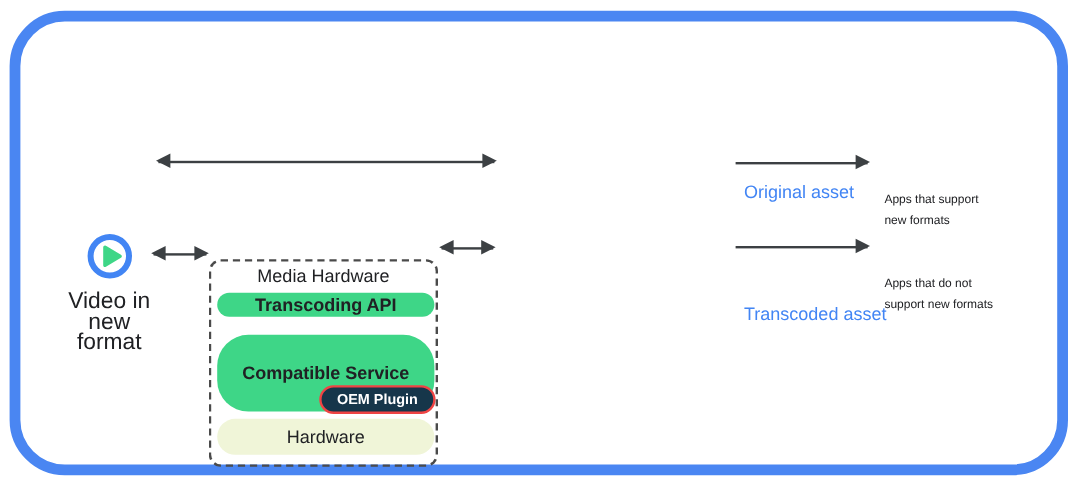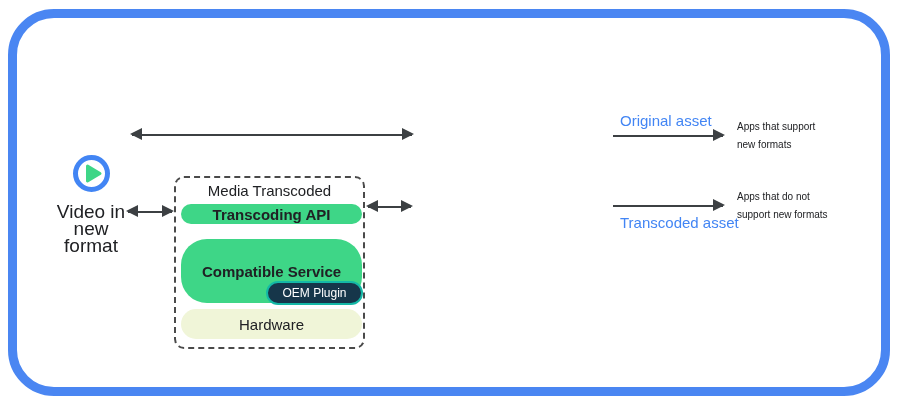--- a/index.html
+++ b/index.html
@@ -11,40 +11,40 @@
     --navy:#16364a;
     --arrow-gray:#3c4043;
     --text-dark:#202124;
   }
   html,body{margin:0;padding:0;background:#fff;}
   body{font-family:"Liberation Sans","DejaVu Sans",sans-serif;color:var(--text-dark);}
   .canvas{position:relative;width:898px;height:404px;background:#fff;overflow:hidden;}
   .frame{position:absolute;left:8px;top:9px;width:882px;height:387px;box-sizing:border-box;
          border:9px solid var(--frame-blue);border-radius:46px;}
 
-  .abs{position:absolute;}
+  .abs{position:absolute;margin-top:40px;}
 
   
   .play-wrap{left:72px;top:154px;width:39px;height:39px;}
   .src-label{left:51px;top:203px;width:80px;text-align:center;font-size:19px;line-height:17px;
              white-space:pre-line;}
 
   
   .mf-box{left:174px;top:176px;width:191px;height:173px;box-sizing:border-box;
           border:2px dashed #4a4a4a;border-radius:10px;}
   .mf-title{left:174px;top:182px;width:191px;text-align:center;font-size:15px;}
   .pill{box-sizing:border-box;display:flex;align-items:center;justify-content:center;
         font-size:15px;text-align:center;}
   .api-pill{left:181px;top:204px;width:181px;height:20px;border-radius:15px;
             background:var(--green);font-weight:bold;}
   .svc-box{left:181px;top:239px;width:181px;height:64px;border-radius:26px;
            background:var(--green);font-weight:bold;}
   .oem-pill{left:266px;top:281px;width:97px;height:24px;border-radius:13px;
-            background:var(--navy);border:2px solid #14b8a6;color:#fff;
-            font-weight:normal;font-size:12px;}
+            background:var(--navy);border:2px solid #ef4444;color:#fff;
+            font-weight:bold;font-size:12px;}
   .hw-pill{left:181px;top:309px;width:181px;height:30px;border-radius:15px;
            background:var(--pale-green);}
 
   
   .blue-box{left:413px;top:103px;width:194px;height:137px;border-radius:28px;
             background:var(--box-blue);display:flex;align-items:center;justify-content:center;
             color:#fff;font-weight:bold;font-size:13.5px;line-height:20px;text-align:center;
             white-space:pre-line;}
 
   
@@ -89,21 +89,21 @@
 new
 format</div>
 
   <div class="arrow double arrow-top"></div>
   <div class="arrow double arrow-src"></div>
   <div class="arrow double arrow-mid"></div>
   <div class="arrow arrow-orig"></div>
   <div class="arrow arrow-trans"></div>
 
   <div class="abs mf-box"></div>
-  <div class="abs mf-title">Media Transcoded</div>
+  <div class="abs mf-title">Media Hardware</div>
   <div class="abs pill api-pill">Transcoding API</div>
   <div class="abs pill svc-box">Compatible Service</div>
   <div class="abs pill oem-pill">OEM Plugin</div>
   <div class="abs pill hw-pill">Hardware</div>
 
 
   <div class="abs flow-label orig-label">Original asset</div>
   <div class="abs flow-label trans-label">Transcoded asset</div>
   <div class="abs apps-label apps-support">Apps that support
 new formats</div>

